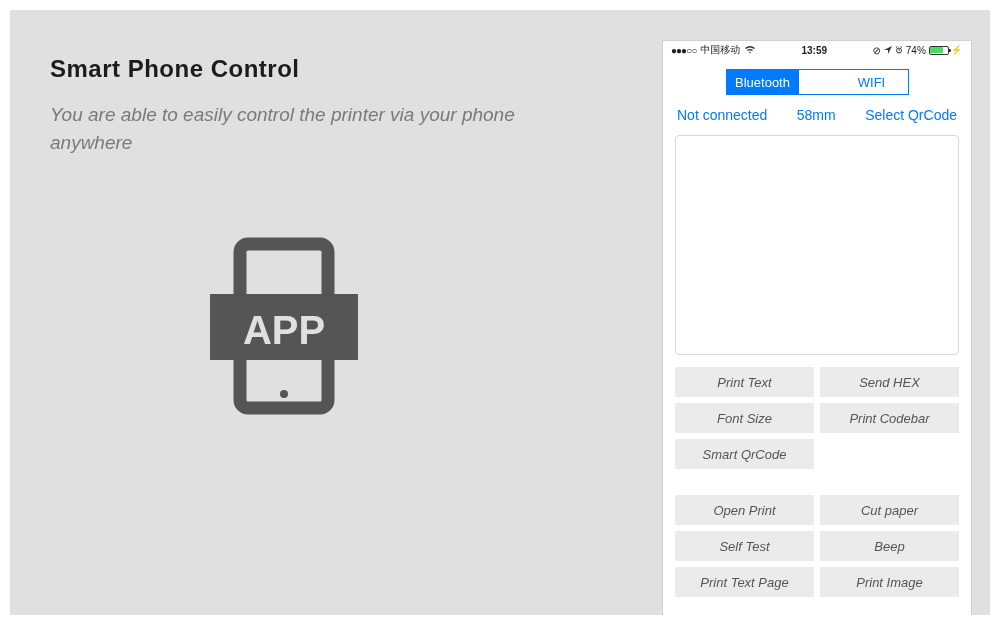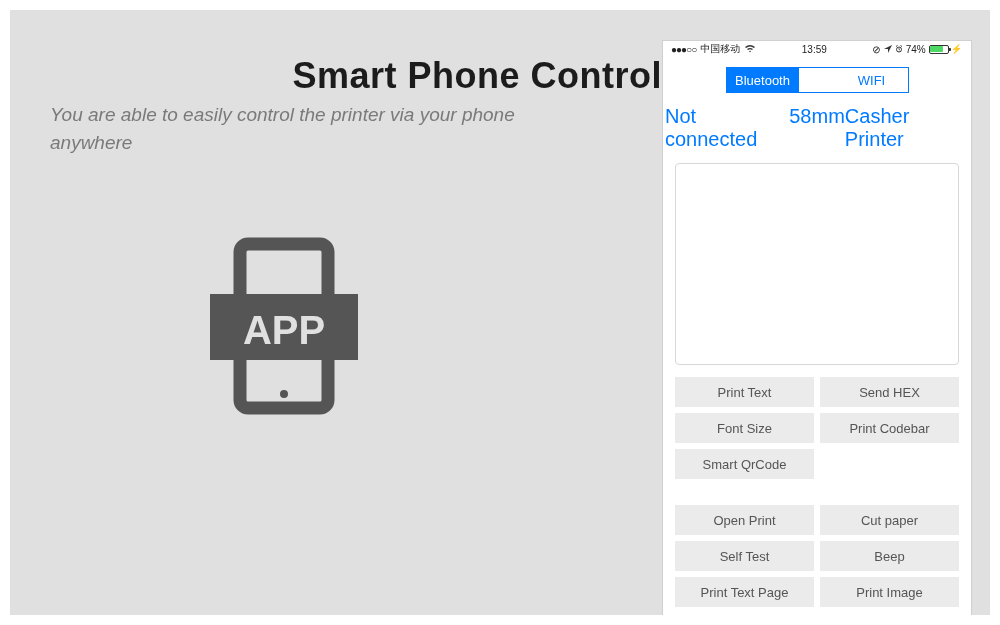--- a/index.html
+++ b/index.html
@@ -16,26 +16,25 @@
       background: #e0e0e0;
       display: flex;
       padding: 30px 18px 0 40px;
       overflow: hidden;
     }
     .left-col {
       flex: 1;
       padding-top: 15px;
     }
     .title {
-      font-size: 36px;
+      font-size: 24px;
       font-weight: bold;
       color: #1c1c1c;
-      margin-bottom: 4px;
+      margin-bottom: 18px;
       letter-spacing: 0.5px;
-      text-align: right;
     }
     .subtitle {
       font-size: 19px;
       color: #7a7a7a;
       line-height: 1.45;
       max-width: 470px;
       margin-bottom: 80px;
       font-style: italic;
     }
     .app-icon-wrap {
@@ -109,36 +108,37 @@
       display: flex;
       align-items: center;
       justify-content: center;
       cursor: pointer;
     }
     .seg-item.active { background: #007aff; color: #fff; }
     .seg-item.inactive { background: #fff; color: #007aff; margin-left: 37px; }
     .conn-row {
       display: flex;
       justify-content: space-between;
-      padding: 4px 2px 8px;
-      font-size: 20px;
+      padding: 4px 14px 8px;
+      font-size: 14px;
       color: #007aff;
     }
     .preview-box {
       margin: 4px 12px 12px;
       height: 220px;
       border: 1px solid #d8d8d8;
       border-radius: 4px;
       background: #fff;
     }
     .btn-grid {
       display: grid;
       grid-template-columns: 1fr 1fr;
       gap: 6px;
       padding: 0 12px 12px;
+      font-style: italic;
     }
     .btn-grid.row2 { padding-top: 14px; }
     .pbtn {
       height: 30px;
       background: #ebebeb;
       display: flex;
       align-items: center;
       justify-content: center;
       font-size: 13px;
       color: #555;
@@ -166,21 +166,21 @@
     <div class="status-bar">
       <div class="status-left">
         <span class="dots">●●●○○</span>
         <span>中国移动</span>
         <span class="wifi-icon">
           <svg width="12" height="9" viewBox="0 0 12 9">
               <path d="M6 8.5 L7 7 A2 2 0 0 0 5 7 Z M3 5 A5 5 0 0 1 9 5 L8 6 A3.5 3.5 0 0 0 4 6 Z M1 3 A8 8 0 0 1 11 3 L10 4 A6.5 6.5 0 0 0 2 4 Z" fill="#333"></path>
             </svg>
         </span>
       </div>
-      <div style="font-weight:400">13:59</div>
+      <div style="font-weight:700">13:59</div>
       <div class="status-right">
         <span>⊘</span>
         <span>
           <svg width="8" height="8" viewBox="0 0 8 8">
               <path d="M0 4 L8 0 L4 8 L4 4 Z" fill="#333"></path>
             </svg>
         </span>
         <span>
           <svg width="8" height="8" viewBox="0 0 8 8">
               <circle cx="4" cy="4.5" r="2.5" fill="none" stroke="#333" stroke-width="1"></circle>
@@ -199,21 +199,21 @@
     <div class="seg-bar">
       <div class="seg">
         <div class="seg-item active">Bluetooth</div>
         <div class="seg-item inactive">WIFI</div>
       </div>
     </div>
 
     <div class="conn-row">
       <span>Not connected</span>
       <span>58mm</span>
-      <span>Casher Printer</span>
+      <span>Select QrCode</span>
     </div>
 
     <div class="preview-box"></div>
 
     <div class="btn-grid">
       <div class="pbtn">Print Text</div>
       <div class="pbtn">Send HEX</div>
       <div class="pbtn">Font Size</div>
       <div class="pbtn">Print Codebar</div>
       <div class="pbtn">Smart QrCode</div>

